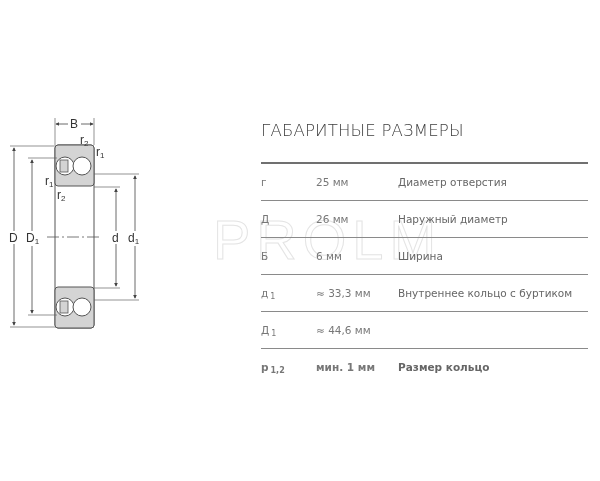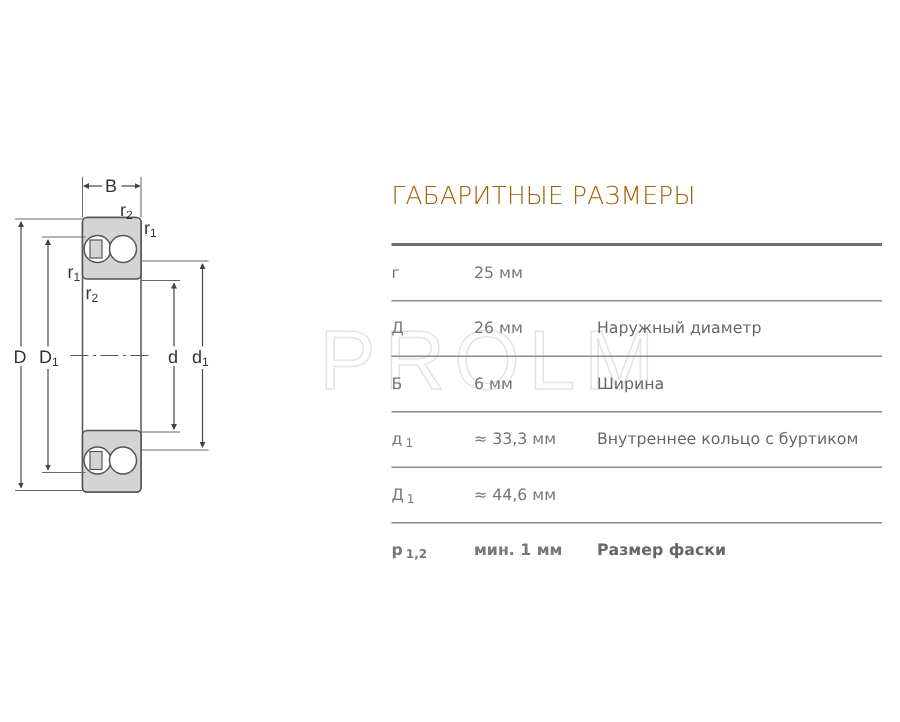--- a/index.html
+++ b/index.html
@@ -5,21 +5,21 @@
   html, body { margin: 0; padding: 0; background: #ffffff; }
   body { width: 600px; height: 481px; position: relative; overflow: hidden;
          font-family: "DejaVu Sans", "Liberation Sans", sans-serif; }
   .diagram { position: absolute; left: 0; top: 0; width: 160px; height: 481px; }
   .diagram svg { position: absolute; left: 0; top: 0; }
   .dim-label { position: absolute; font-family: "Liberation Sans", sans-serif; font-size: 12px; color: #333; line-height: 1; }
   .dim-label sub { font-size: 8px; vertical-align: -2px; }
   .watermark { position: absolute; left: 213px; top: 212px; font-family: "Liberation Sans", sans-serif;
                font-size: 56px; letter-spacing: 6px; color: transparent;
                -webkit-text-stroke: 1px #e4e4e4; font-weight: 400; line-height: 1; text-align: right; }
-  .title { position: absolute; left: 261px; top: 121px; font-size: 16.5px; color: #a16207;
+  .title { position: absolute; left: 261px; top: 121px; font-size: 16.5px; color: #404040;
            letter-spacing: 0.2px; font-family: "DejaVu Sans", sans-serif; font-weight: 300; }
   .table { position: absolute; left: 261px; top: 162px; width: 327px; }
   .table .head-rule { height: 2px; background: #707070; }
   .row { position: relative; height: 36px; border-bottom: 1px solid #8a8a8a; }
   .row:last-child { border-bottom: none; font-weight: bold; }
   .cell { position: absolute; top: 12px; font-size: 10.5px; color: #777; white-space: nowrap; }
   .c-sym { left: 0; }
   .c-sym sub { font-size: 8px; vertical-align: -2px; margin-left: 2px; }
   .c-val { left: 55px; }
   .c-desc { left: 137px; color: #666; }
@@ -91,20 +91,21 @@
 <div class="watermark">PROLM</div>
 
 <div class="title">ГАБАРИТНЫЕ РАЗМЕРЫ</div>
 
 <div class="table">
   <div class="head-rule"></div>
 
   <div class="row">
     <span class="cell c-sym"><span>г</span><sub></sub></span>
     <span class="cell c-val">25 мм</span>
+    <span class="cell c-desc">Диаметр отверстия</span>
   </div>
   <div class="row">
     <span class="cell c-sym"><span>Д</span><sub></sub></span>
     <span class="cell c-val">26 мм</span>
     <span class="cell c-desc">Наружный диаметр</span>
   </div>
   <div class="row">
     <span class="cell c-sym"><span>Б</span><sub></sub></span>
     <span class="cell c-val">6 мм</span>
     <span class="cell c-desc">Ширина</span>
@@ -114,15 +115,15 @@
     <span class="cell c-val">≈ 33,3 мм</span>
     <span class="cell c-desc">Внутреннее кольцо с буртиком</span>
   </div>
   <div class="row">
     <span class="cell c-sym"><span>Д</span><sub>1</sub></span>
     <span class="cell c-val">≈ 44,6 мм</span>
   </div>
   <div class="row">
     <span class="cell c-sym"><span>р</span><sub>1,2</sub></span>
     <span class="cell c-val">мин. 1 мм</span>
-    <span class="cell c-desc">Размер фаски</span>
+    <span class="cell c-desc">Размер кольцо</span>
   </div>
 </div>
 
 </body></html>

